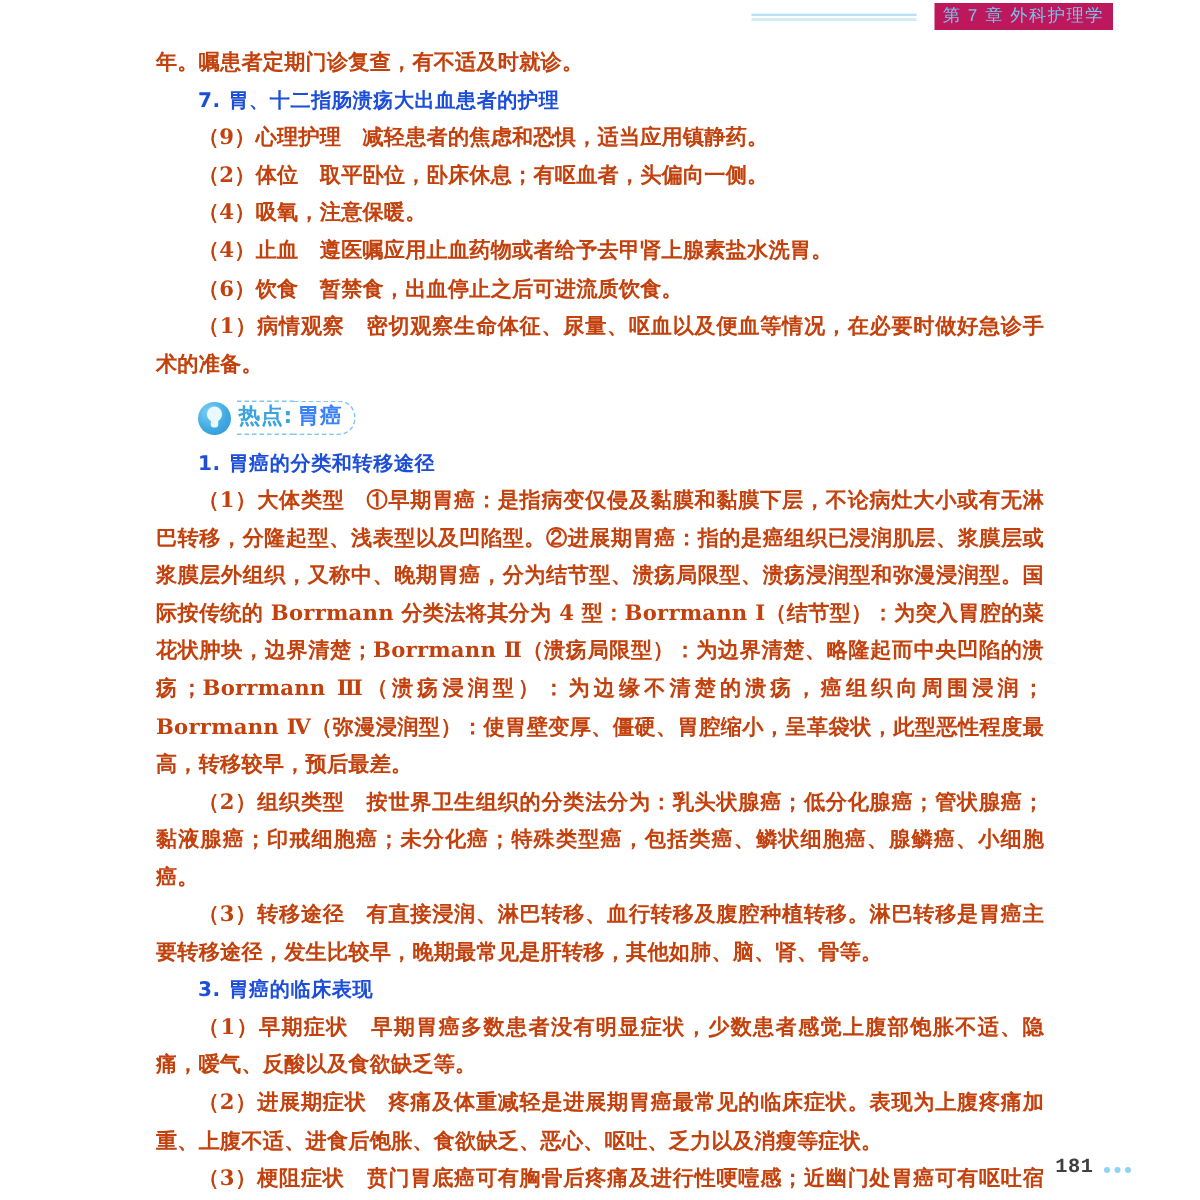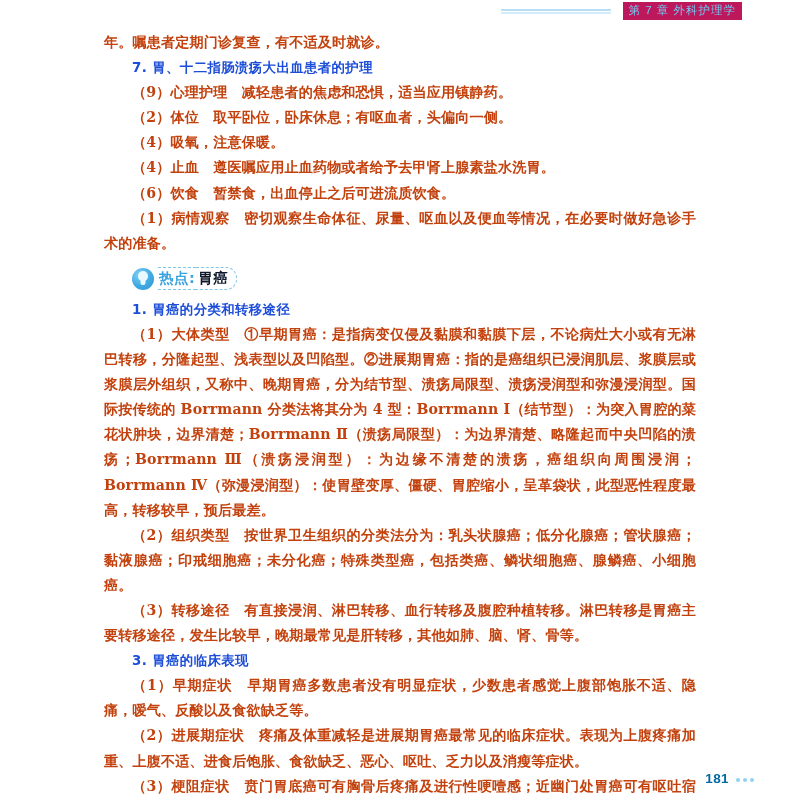--- a/index.html
+++ b/index.html
@@ -154,43 +154,43 @@
     border-top: 1.4px dashed #7ec8ea;
     border-bottom: 1.4px dashed #7ec8ea;
     padding: 0 1px;
     line-height: 21px;
     white-space: nowrap;
   }
   .hot-topic {
     font-family: "DejaVu Sans", "Liberation Sans", sans-serif;
     font-weight: bold;
     font-size: 14.5px;
-    color: #0f172a;
+    color: #3b82f6;
     letter-spacing: 0.5px;
     border: 1.4px dashed #7ec8ea;
     border-left: none;
     border-radius: 0 11px 11px 0;
     padding: 0 8px 0 2px;
     line-height: 21px;
     white-space: nowrap;
   }
 
   
   .folio {
     position: absolute;
     right: 46px;
     bottom: 14px;
     display: flex;
     align-items: center;
   }
   .folio-num {
-    font-family: Liberation Sans, sans-serif;
+    font-family: Liberation Mono, monospace;
     font-weight: bold;
     font-size: 13.5px;
-    color: #0369a1;
+    color: #404040;
     letter-spacing: 0.4px;
     margin-left: 48px;
   }
   .folio-dots {
     display: flex;
     margin-left: 7px;
     margin-top: 2px;
   }
   .folio-dots i {
     display: block;

